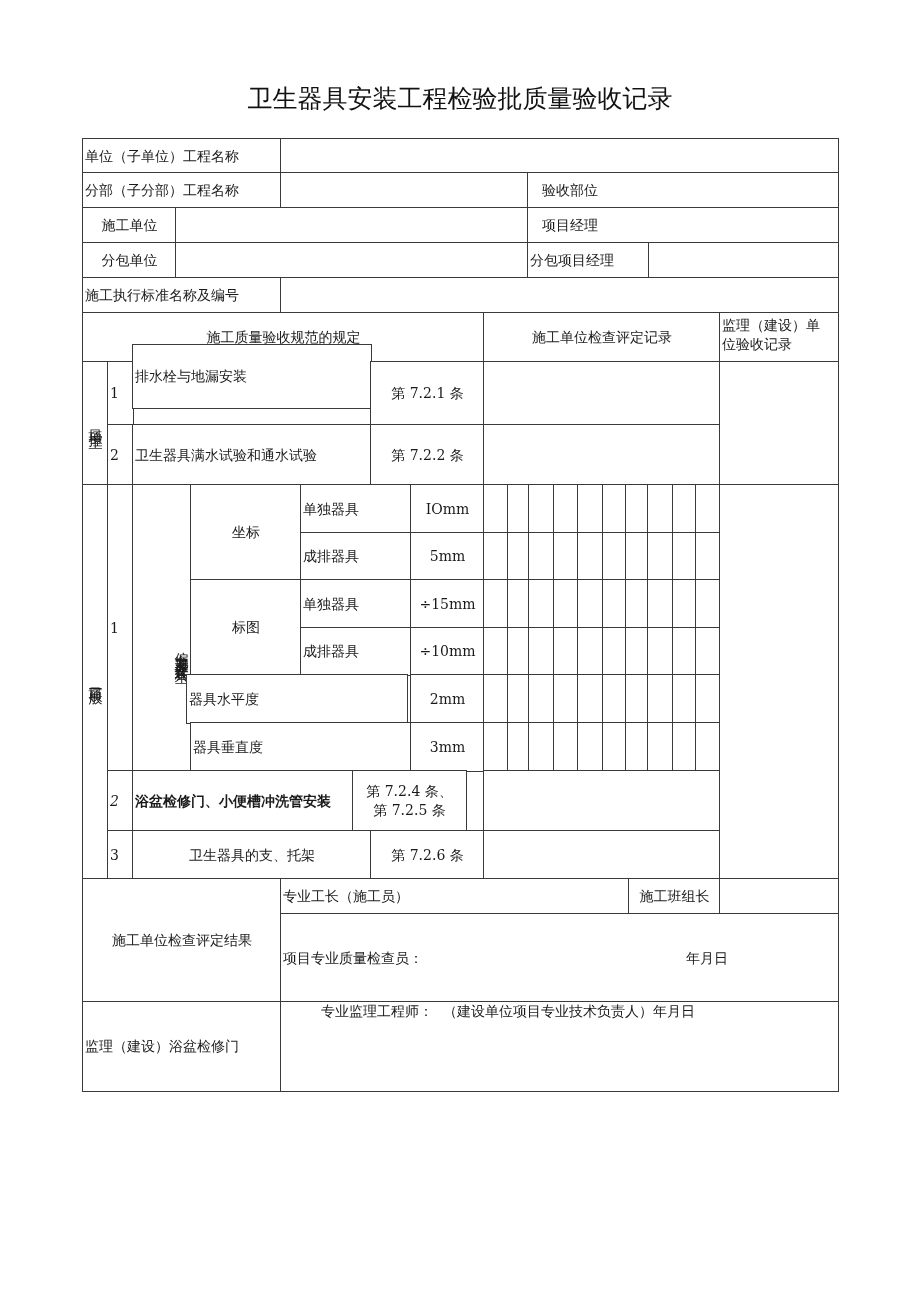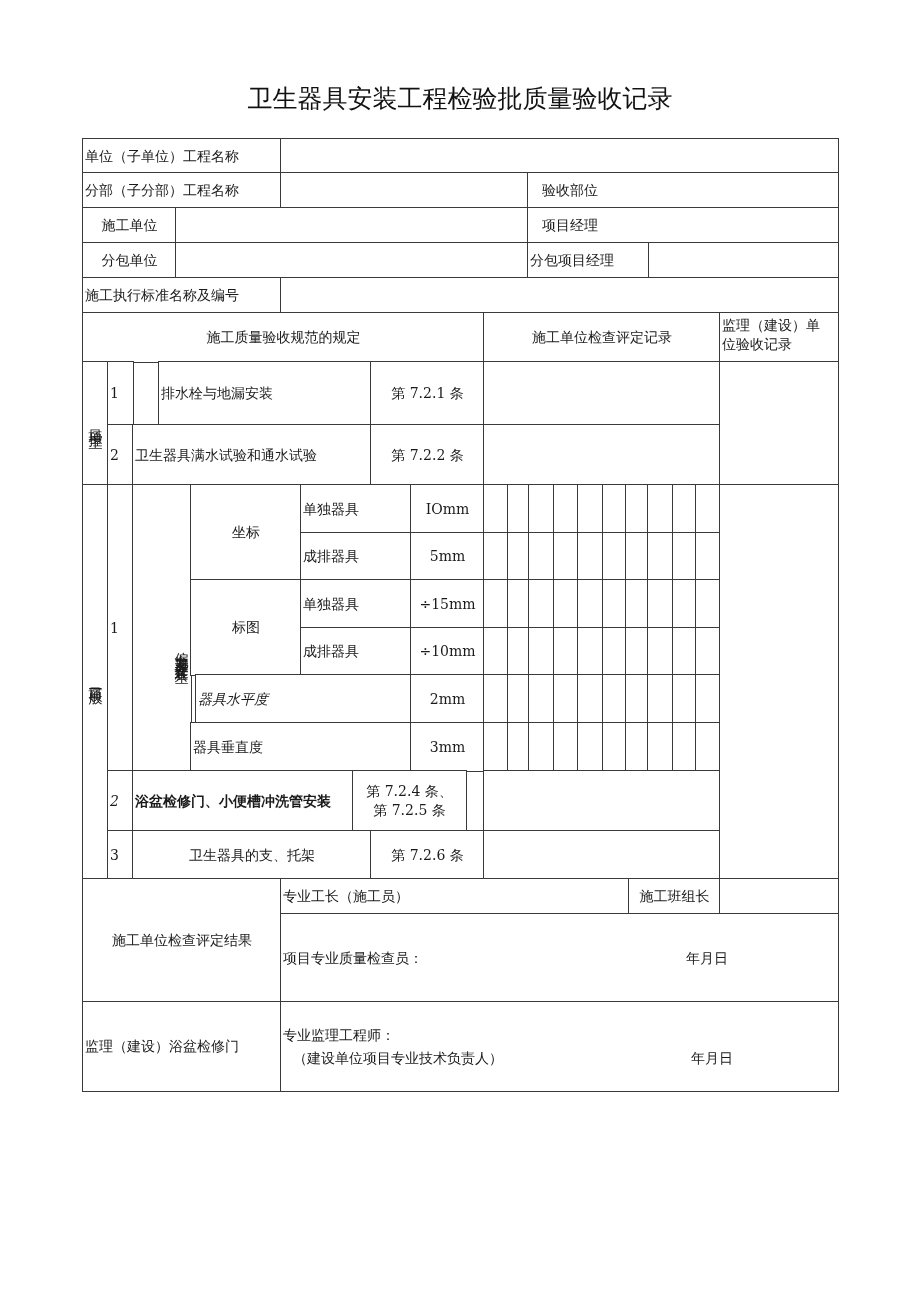--- a/index.html
+++ b/index.html
@@ -44,42 +44,42 @@
     <div class="c left" style="left: 82px; top: 277px; width: 200px; height: 37px;">施工执行标准名称及编号</div>
     <div class="c left input" style="left: 280px; top: 277px; width: 559px; height: 37px;"></div>
     <div class="c center" style="left: 82px; top: 312px; width: 403px; height: 51px;">施工质量验收规范的规定</div>
     <div class="c center" style="left: 483px; top: 312px; width: 238px; height: 51px;">施工单位检查评定记录</div>
     <div class="c left top" style="left: 719px; top: 312px; width: 120px; height: 51px; flex-direction: column;">
       <span class="block">监理（建设）单</span>
       <span class="block">位验收记录</span>
     </div>
     <div class="c center vert" style="left: 82px; top: 361px; width: 27px; height: 125px;">主控项目</div>
     <div class="c left" style="left: 107px; top: 361px; width: 27px; height: 65px;">1</div>
-    <div class="c left" style="left: 132px; top: 361px; width: 240px; height: 65px; margin-left: 26px;">排水栓与地漏安装</div>
+    <div class="c left" style="left: 132px; top: 344px; width: 240px; height: 65px;">排水栓与地漏安装</div>
     <div class="c center" style="left: 370px; top: 361px; width: 115px; height: 65px;">第 7.2.1 条</div>
     <div class="c center input" style="left: 483px; top: 361px; width: 238px; height: 65px;"></div>
     <div class="c left" style="left: 107px; top: 424px; width: 27px; height: 62px;">2</div>
     <div class="c left" style="left: 132px; top: 424px; width: 240px; height: 62px;">卫生器具满水试验和通水试验</div>
     <div class="c center" style="left: 370px; top: 424px; width: 115px; height: 62px;">第 7.2.2 条</div>
     <div class="c center input" style="left: 483px; top: 424px; width: 238px; height: 62px;"></div>
     <div class="c center input" style="left: 719px; top: 361px; width: 120px; height: 125px;"></div>
     <div class="c center vert" style="left: 82px; top: 484px; width: 27px; height: 396px;">一般项目</div>
     <div class="c left" style="left: 107px; top: 484px; width: 27px; height: 288px;">1</div>
     <div class="c center vert vert-top" style="left: 132px; top: 484px; width: 60px; height: 288px;">生具装许差卫器安允偏</div>
     <div class="c center" style="left: 190px; top: 484px; width: 112px; height: 97px;">坐标</div>
     <div class="c left" style="left: 300px; top: 484px; width: 112px; height: 50px;">单独器具</div>
     <div class="c center" style="left: 410px; top: 484px; width: 75px; height: 50px;">IOmm</div>
     <div class="c left" style="left: 300px; top: 532px; width: 112px; height: 49px;">成排器具</div>
     <div class="c center" style="left: 410px; top: 532px; width: 75px; height: 49px;">5mm</div>
     <div class="c center" style="left: 190px; top: 579px; width: 112px; height: 97px;">标图</div>
     <div class="c left" style="left: 300px; top: 579px; width: 112px; height: 50px;">单独器具</div>
     <div class="c center" style="left: 410px; top: 579px; width: 75px; height: 50px;">÷15mm</div>
     <div class="c left" style="left: 300px; top: 627px; width: 112px; height: 49px;">成排器具</div>
     <div class="c center" style="left: 410px; top: 627px; width: 75px; height: 49px;">÷10mm</div>
-    <div class="c left" style="left: 195px; top: 674px; width: 222px; height: 50px; font-style: italic;">器具水平度</div>
+    <div class="c left" style="left: 186px; top: 674px; width: 222px; height: 50px;">器具水平度</div>
     <div class="c center" style="left: 410px; top: 674px; width: 75px; height: 50px;">2mm</div>
     <div class="c left" style="left: 190px; top: 722px; width: 222px; height: 50px;">器具垂直度</div>
     <div class="c center" style="left: 410px; top: 722px; width: 75px; height: 50px;">3mm</div>
     <div class="c left italic" style="left: 107px; top: 770px; width: 27px; height: 62px;">2</div>
     <div class="c left" style="left: 132px; top: 770px; width: 240px; height: 62px; font-weight: bold;">浴盆检修门、小便槽冲洗管安装</div>
     <div class="c center" style="left: 352px; top: 770px; width: 115px; height: 62px; flex-direction: column;">
       <span class="block">第 7.2.4 条、</span>
       <span class="block">第 7.2.5 条</span>
     </div>
     <div class="c center input" style="left: 483px; top: 770px; width: 238px; height: 62px;"></div>
@@ -90,21 +90,21 @@
     <div class="c center input" style="left: 719px; top: 484px; width: 120px; height: 396px;"></div>
     <div class="c center" style="left: 82px; top: 878px; width: 200px; height: 125px;">施工单位检查评定结果</div>
     <div class="c left" style="left: 280px; top: 878px; width: 350px; height: 37px;">专业工长（施工员）</div>
     <div class="c center" style="left: 628px; top: 878px; width: 93px; height: 37px;">施工班组长</div>
     <div class="c left input" style="left: 719px; top: 878px; width: 120px; height: 37px;"></div>
     <div class="c left input" style="left: 280px; top: 913px; width: 559px; height: 90px; justify-content: space-between;">
       <span class="block">项目专业质量检查员：</span>
       <span class="block" style="padding-right:110px">年月日</span>
     </div>
     <div class="c left" style="left: 82px; top: 1001px; width: 200px; height: 91px;">监理（建设）浴盆检修门</div>
-    <div class="c left input" style="left: 280px; top: 1001px; width: 559px; height: 91px; flex-direction: column; align-items: stretch; justify-content: center;">
+    <div class="c left input" style="left: 280px; top: 1001px; width: 559px; height: 91px; flex-direction: row; align-items: stretch; justify-content: center;">
       <span class="block" style="margin-bottom:4px">专业监理工程师：</span>
       <div style="display: flex; justify-content: space-between;">
         <span style="padding-left: 10px;">（建设单位项目专业技术负责人）</span>
         <span style="padding-right: 105px;">年月日</span>
       </div>
     </div>
     <div class="c center input" style="left: 483px; top: 484px; width: 25px; height: 49px;"></div>
     <div class="c center input" style="left: 507px; top: 484px; width: 22px; height: 49px;"></div>
     <div class="c center input" style="left: 528px; top: 484px; width: 26px; height: 49px;"></div>
     <div class="c center input" style="left: 553px; top: 484px; width: 25px; height: 49px;"></div>

